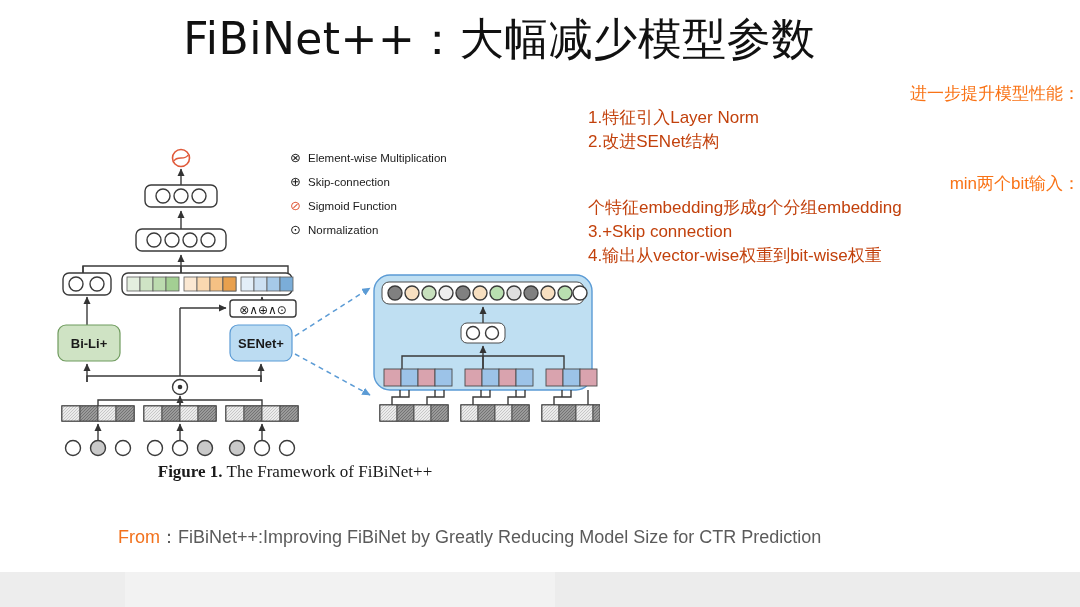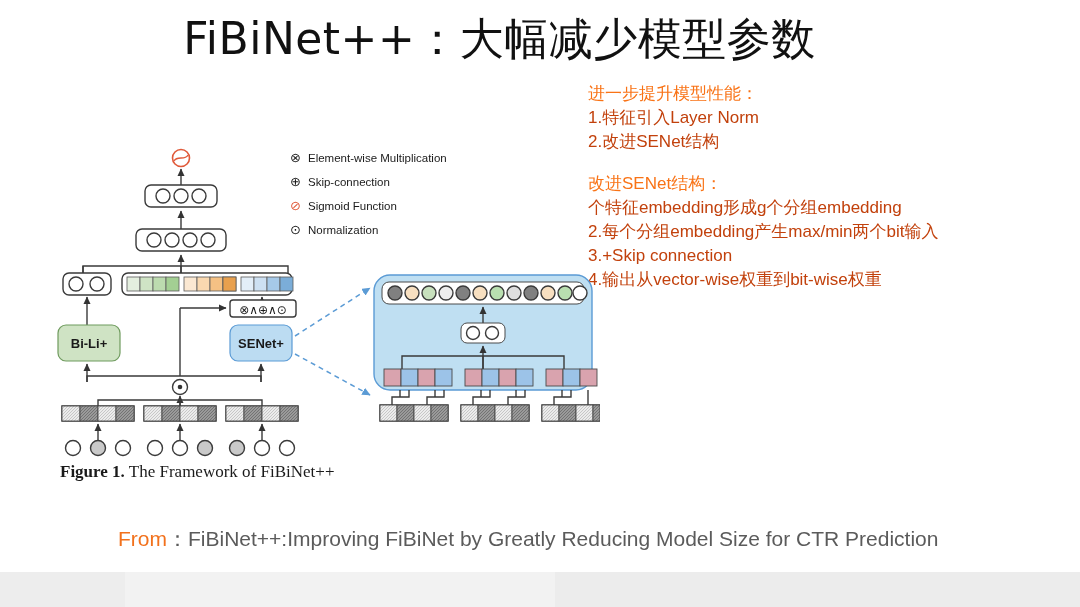--- a/index.html
+++ b/index.html
@@ -19,42 +19,43 @@
     color:#111;letter-spacing:.5px;
     font-family:"DejaVu Sans","Liberation Sans",sans-serif;
     font-weight:400;
     white-space:nowrap;
   }
 
   
   .rightcol{position:absolute;left:588px;top:82px;width:492px;}
   .blk{margin-bottom:0;}
   .head-orange{
-    color:#F97316;font-size:17px;line-height:24px;white-space:nowrap;
+    color:#F97316;font-size:17px;line-height:24px;white-space:nowrap;text-align:right;
   }
   .line-blue{
     color:#c2410c;font-size:17px;line-height:24px;
   }
   .gap{height:18px;}
 
   
   .figure{position:absolute;left:40px;top:140px;width:560px;height:320px;}
   svg.diagram{display:block;}
 
   .caption{
     position:absolute;left:60px;top:462px;width:470px;
+    text-align:center;
     font-family:"Liberation Serif","DejaVu Serif",serif;
     font-size:17px;color:#1a1a1a;
   }
   .caption b{font-weight:bold;}
 
   
   .fromline{
     position:absolute;left:118px;top:525px;
-    font-size:21px;color:#5b5b5b;white-space:nowrap;
+    font-size:18px;color:#5b5b5b;white-space:nowrap;
   }
   .fromline .from{color:#F2711C;}
 
   
   .footer{
     position:absolute;left:0;top:572px;width:1080px;height:35px;
     background:#efefef;
   }
   .footer-seg1{position:absolute;left:0;top:0;width:125px;height:35px;background:#ededed;}
   .footer-seg2{position:absolute;left:125px;top:0;width:430px;height:35px;background:#f2f2f2;}
@@ -73,23 +74,22 @@
 
     <div class="blk">
       <div class="head-orange">进一步提升模型性能：</div>
       <div class="line-blue">1.特征引入Layer Norm</div>
       <div class="line-blue">2.改进SENet结构</div>
     </div>
 
     <div class="gap"></div>
 
     <div class="blk">
-      <div class="head-orange">改进SENet结构：</div>
+      <div class="head-orange">min两个bit输入：</div>
       <div class="line-blue">个特征embedding形成g个分组embedding</div>
-      <div class="line-blue">2.每个分组embedding产生max/min两个bit输入</div>
       <div class="line-blue">3.+Skip connection</div>
       <div class="line-blue">4.输出从vector-wise权重到bit-wise权重</div>
     </div>
 
   </div>
 
   <div class="figure">
     <svg class="diagram" width="560" height="320" viewBox="0 0 560 320">
       <defs>
         <marker id="ar" markerWidth="7" markerHeight="7" refX="5.2" refY="2.6" orient="auto">

